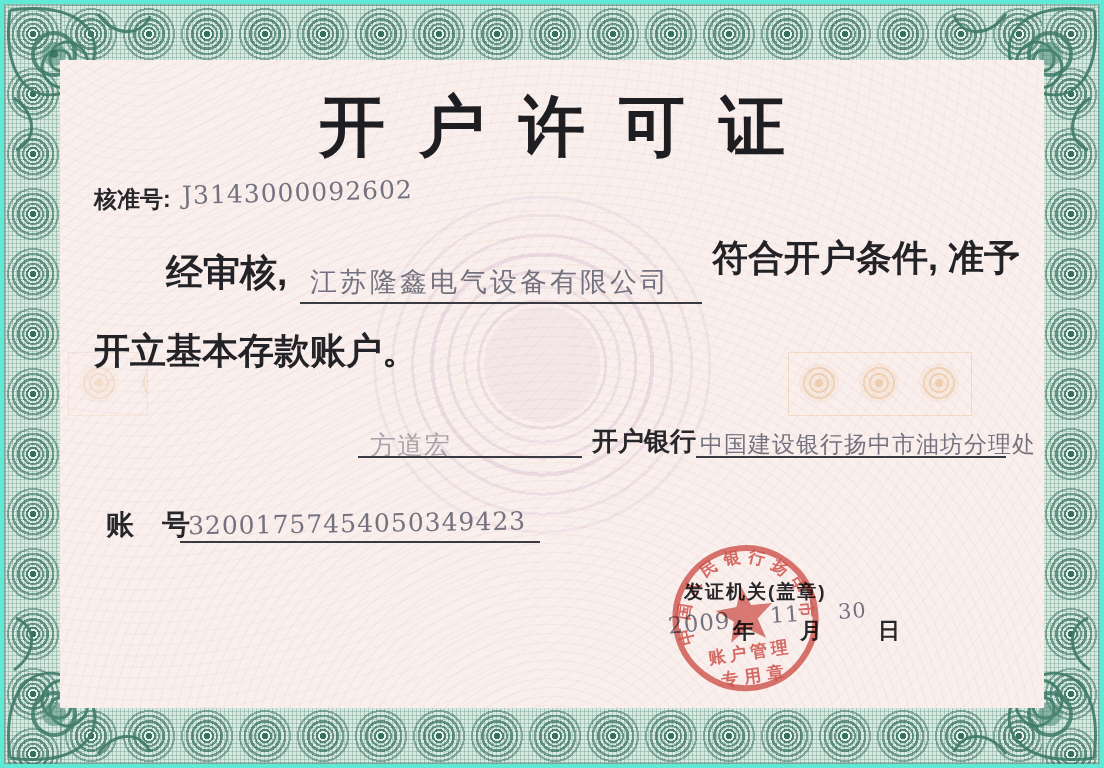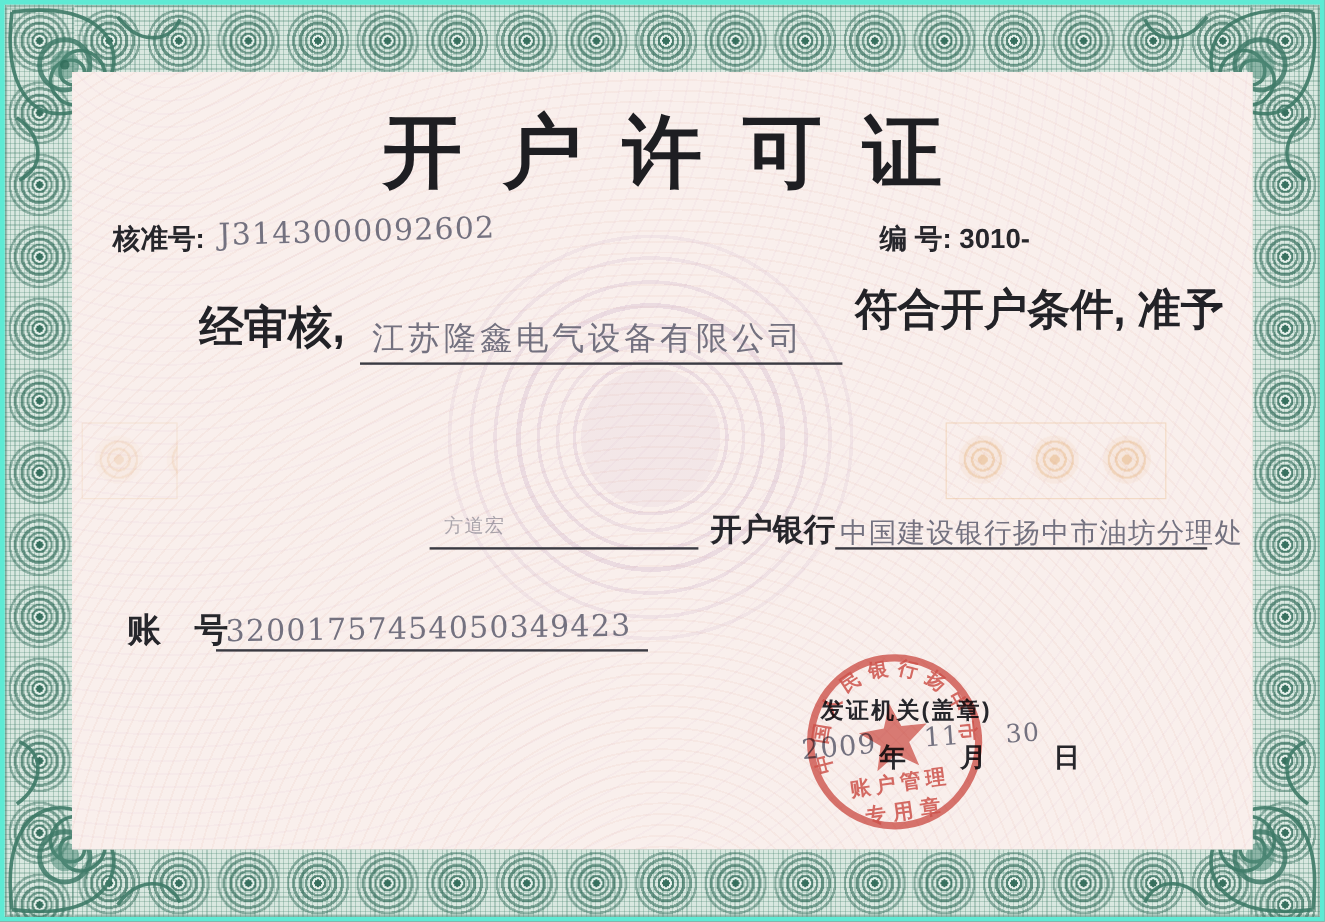--- a/index.html
+++ b/index.html
@@ -136,29 +136,29 @@
 
   <div class="paper"></div>
   <div class="motif right"></div>
   <div class="motif left"></div>
 
   <div class="abs title">开户许可证</div>
 
   <span class="abs lbl" style="left:94px; top:184px; font-size:23px;">核准号:</span>
   <span class="abs stamp" style="left:182px; top:178px; font-size:25px; transform:rotate(-1.5deg);">J3143000092602</span>
 
-  <span class="abs lbl" style="left:733px; top:184px; font-size:23px;">编 号: 3010-</span>
 
   <span class="abs stamp" style="left:310px; top:264px; font-size:27px; letter-spacing:3px;">江苏隆鑫电气设备有限公司</span>
   <span class="abs big" style="left:166px; top:248px;">经审核,</span>
   <div class="fill-line" style="left:300px; top:302px; width:402px;"></div>
   <span class="abs big" style="left:712px; top:234px; font-size:36px;">符合开户条件, 准予</span>
 
+  <span class="abs big" style="left:94px; top:327px; font-size:36px;">开立基本存款账户。</span>
 
-  <span class="abs stamp" style="left:370px; top:428px; font-size:16px; opacity:.5;">方道宏</span>
+  <span class="abs stamp" style="left:370px; top:428px; font-size:26px; opacity:.5;">方道宏</span>
   <div class="fill-line" style="left:358px; top:456px; width:224px;"></div>
 
   <span class="abs stamp" style="left:700px; top:429px; font-size:23px;">中国建设银行扬中市油坊分理处</span>
   <span class="abs lbl" style="left:592px; top:424px; font-size:26px;">开户银行</span>
   <div class="fill-line" style="left:696px; top:456px; width:310px;"></div>
 
   <span class="abs lbl" style="left:106px; top:506px; font-size:28px;">账　号</span>
   <span class="abs stamp" style="left:188px; top:509px; font-size:25px; transform:rotate(-0.8deg);">32001757454050349423</span>
   <div class="fill-line" style="left:180px; top:541px; width:360px;"></div>
 

